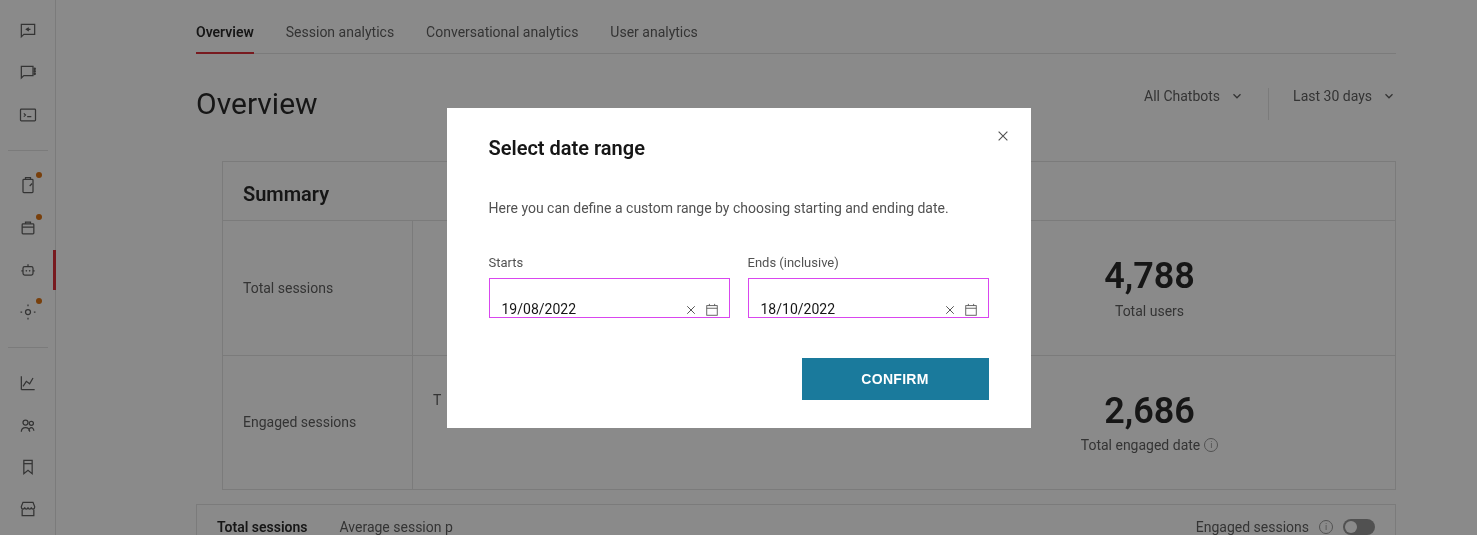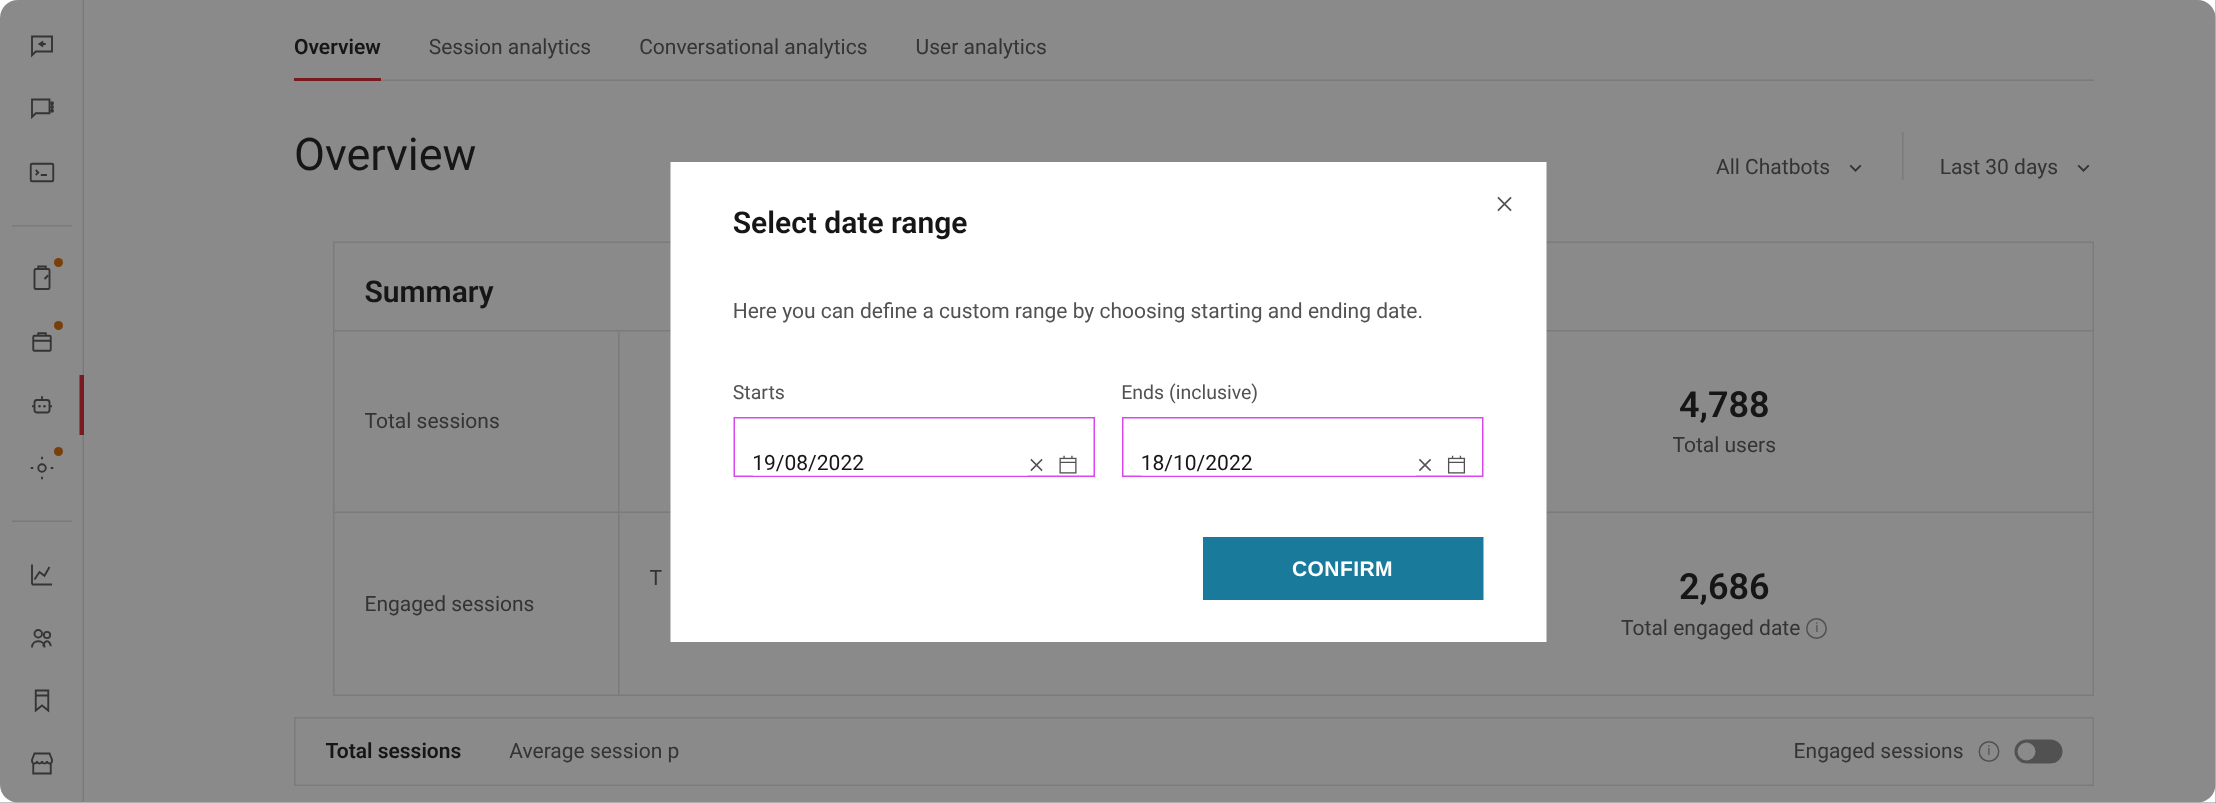--- a/index.html
+++ b/index.html
@@ -17,46 +17,46 @@
 
 .main { position: absolute; left: 56px; right: 0; top: 0; bottom: 0; padding: 0 20px; }
 .content-wrap { max-width: 1200px; margin-left: 120px; }
 
 .tabs { display: flex; gap: 32px; border-bottom: 1px solid #e0e0e0; padding-top: 24px; }
 .tab { padding-bottom: 12px; color: #525252; cursor: pointer; font-size: 14px; }
 .tab.active { color: #161616; font-weight: 600; border-bottom: 2px solid #da1e28; margin-bottom: -1px; }
 
 .page-header { display: flex; align-items: center; justify-content: space-between; margin-top: 32px; }
 .page-title { font-size: 30px; font-weight: 400; color: #161616; }
-.header-controls { display: flex; align-items: flex-end; gap: 24px; color: #525252; font-size: 14px; }
+.header-controls { display: flex; align-items: flex-start; gap: 24px; color: #525252; font-size: 14px; }
 .dropdown-trigger { display: flex; align-items: center; gap: 10px; cursor: pointer; }
 .vsep { width: 1px; height: 32px; background: #e0e0e0; }
 .chev { width: 14px; height: 14px; }
 
 
 .summary-card { border: 1px solid #e0e0e0; margin-top: 40px; padding: 0; margin-left: 26px; }
 .summary-title { font-size: 20px; font-weight: 600; padding: 20px 20px 14px 20px; border-bottom: 1px solid #e0e0e0; }
 .summary-row { display: flex; border-bottom: 1px solid #e0e0e0; }
 .summary-row:last-child { border-bottom: none; }
 .summary-cell { flex: 1; padding: 36px 20px; text-align: center; }
 .summary-cell.label-cell { flex: 0 0 190px; text-align: left; border-right: 1px solid #e0e0e0; display: flex; align-items: center; color: #525252; font-size: 14px; }
-.big-num { font-size: 24px; font-weight: 600; color: #161616; line-height: 1.1; }
+.big-num { font-size: 36px; font-weight: 600; color: #161616; line-height: 1.1; }
 .sub-label { font-size: 14px; color: #525252; margin-top: 6px; display: flex; align-items: center; justify-content: center; gap: 4px; }
 .info-icon { width: 14px; height: 14px; border: 1px solid #8d8d8d; border-radius: 50%; display: inline-flex; align-items: center; justify-content: center; font-size: 9px; color: #8d8d8d; }
 
 
 .sub-tabs-row { display: flex; align-items: center; justify-content: space-between; border: 1px solid #e0e0e0; border-top: none; padding: 14px 20px; margin-top: 14px; border-top: 1px solid #e0e0e0; }
 .sub-tabs { display: flex; gap: 32px; font-size: 14px; color: #525252; }
 .sub-tab.active { font-weight: 600; color: #161616; }
 .toggle-wrap { display: flex; align-items: center; gap: 10px; color: #525252; font-size: 14px; }
 .toggle { width: 32px; height: 16px; background: #8d8d8d; border-radius: 10px; position: relative; }
 .toggle::after { content: ""; position: absolute; width: 12px; height: 12px; background: #fff; border-radius: 50%; top: 2px; left: 2px; }
 
 
-.overlay { position: absolute; left: 0; right: 0; top: 0; bottom: 0; background: rgba(22,22,22,0.5); display: flex; align-items: center; justify-content: center; border-radius: 12px; }
+.overlay { position: absolute; left: 0; right: 0; top: 0; bottom: 0; background: rgba(22,22,22,0.5); display: flex; align-items: center; justify-content: center; }
 .modal { background: #fff; width: 584px; padding: 0; position: relative; }
 .modal-close { position: absolute; top: 16px; right: 16px; width: 24px; height: 24px; display: flex; align-items: center; justify-content: center; cursor: pointer; color: #525252; }
 .modal-body { padding: 28px 42px 28px 42px; }
 .modal-title { font-size: 20px; font-weight: 600; margin-bottom: 38px; }
 .modal-desc { font-size: 14px; color: #525252; line-height: 1.5; margin-bottom: 36px; }
 .date-row { display: flex; gap: 18px; }
 .date-field { flex: 1; }
 .date-label { font-size: 13px; color: #525252; margin-bottom: 8px; display: block; }
 .date-input-wrap { border: 1px solid #d946ef; display: flex; align-items: flex-end; padding: 0 10px 0 12px; height: 40px; }
 .date-input { border: none; outline: none; font-size: 14px; flex: 1; color: #161616; font-family: inherit; }

